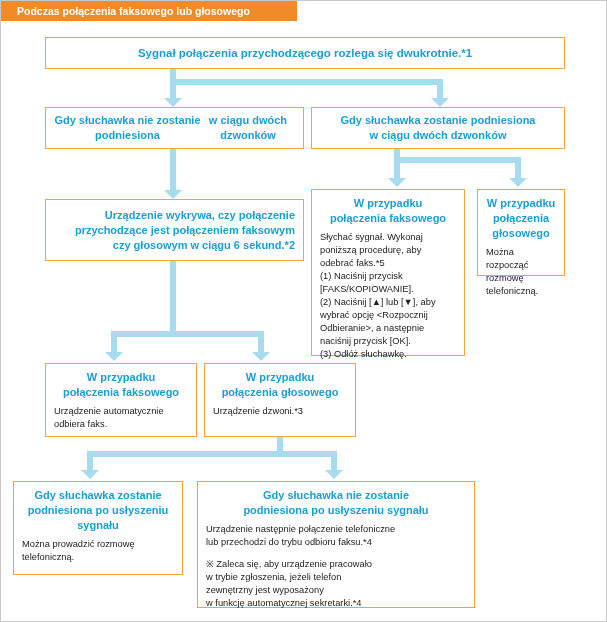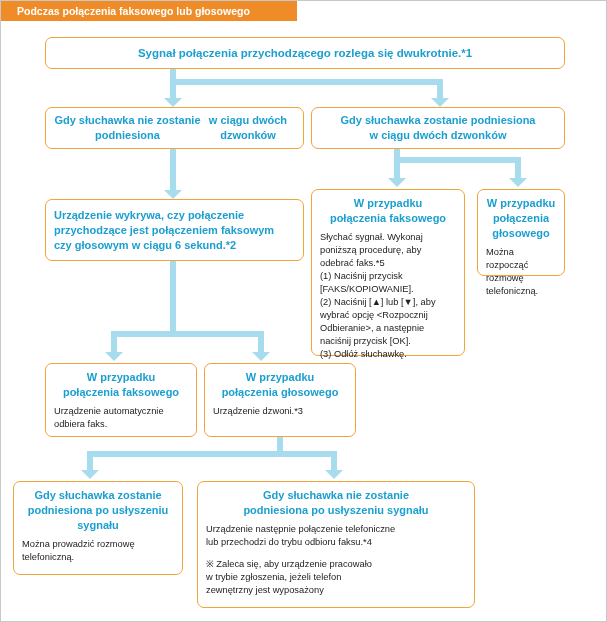--- a/index.html
+++ b/index.html
@@ -26,21 +26,21 @@
     font-weight:bold;
     line-height:20px;
     padding-left:16px;
     box-sizing:border-box;
     white-space:nowrap;
   }
   .box{
     position:absolute;
     box-sizing:border-box;
     border:1.4px solid #f2a33c;
-    border-radius:7px;
+    border-radius:0;
     background:#ffffff;
     padding:6px 8px;
   }
   .hdr{
     color:#1b9fd0;
     font-weight:bold;
     font-size:11px;
     text-align:center;
     line-height:15px;
   }
@@ -127,21 +127,21 @@
     <div class="hdr">W przypadku</div>
     <div class="hdr">połączenia</div>
     <div class="hdr">głosowego</div>
     <div class="body-txt">
       <p>Można rozpocząć</p>
       <p>rozmowę</p>
       <p>telefoniczną.</p>
     </div>
   </div>
 
-  <div class="box" style="left:44px;top:198px;width:259px;height:62px;display:flex;align-items:flex-start;justify-content:center;flex-direction:column;">
+  <div class="box" style="left:44px;top:198px;width:259px;height:62px;display:flex;align-items:flex-end;justify-content:center;flex-direction:column;">
     <div class="hdr">Urządzenie wykrywa, czy połączenie</div>
     <div class="hdr">przychodzące jest połączeniem faksowym</div>
     <div class="hdr">czy głosowym w ciągu 6 sekund.*2</div>
   </div>
 
   <div class="arrow" style="left:169px;top:260px;width:6px;height:70px;"></div>
   <div class="arrow" style="left:110px;top:330px;width:153px;height:6px;"></div>
   <div class="arrow" style="left:110px;top:336px;width:6px;height:16px;"></div>
   <div class="arrow-head ah-down" style="left:104px;top:351px;"></div>
   <div class="arrow" style="left:257px;top:336px;width:6px;height:16px;"></div>
@@ -183,16 +183,17 @@
 
   <div class="box" style="left:196px;top:480px;width:278px;height:127px;">
     <div class="hdr">Gdy słuchawka nie zostanie</div>
     <div class="hdr">podniesiona po usłyszeniu sygnału</div>
     <div class="body-txt">
       <p>Urządzenie następnie połączenie telefoniczne</p>
       <p>lub przechodzi do trybu odbioru faksu.*4</p>
       <p class="gap">※ Zaleca się, aby urządzenie pracowało</p>
       <p>w trybie zgłoszenia, jeżeli telefon</p>
       <p>zewnętrzny jest wyposażony</p>
+      <p>w funkcję automatycznej sekretarki.*4</p>
     </div>
   </div>
 
 </div>
 
 </body></html>

